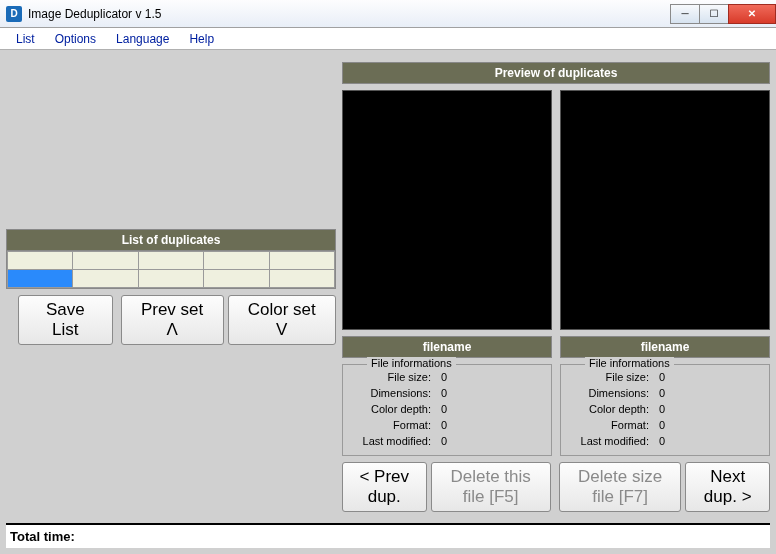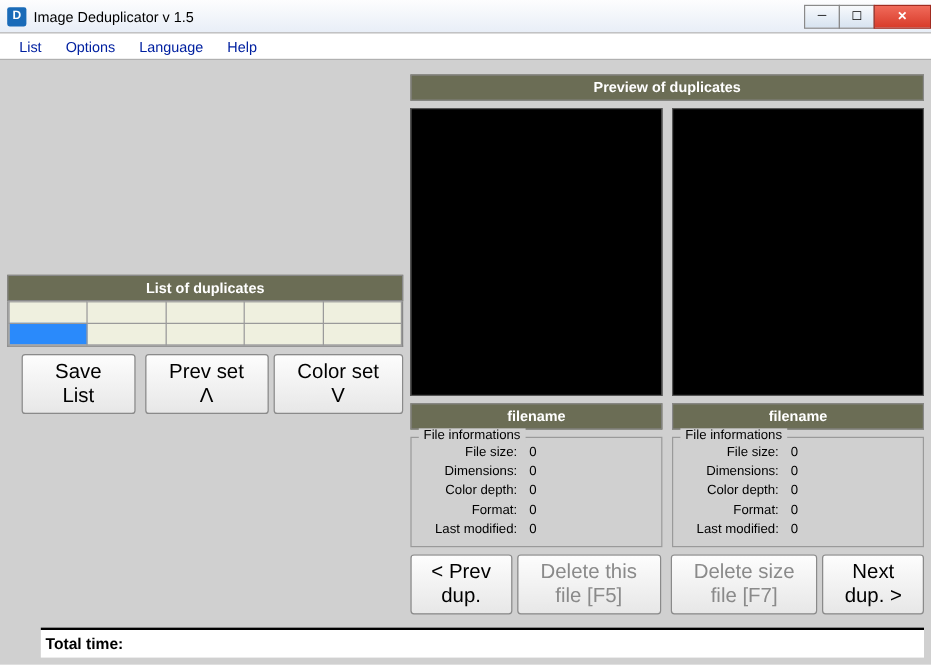--- a/index.html
+++ b/index.html
@@ -160,21 +160,21 @@
 .fileinfo-box {
   border: 1px solid #9a9a9a;
   margin-top: 6px;
   padding: 4px 8px 6px 8px;
   position: relative;
   background: #d0d0d0;
 }
 .fileinfo-box .legend {
   position: absolute;
   top: -8px;
-  left: 6px;
+  left: 24px;
   background: #d0d0d0;
   padding: 0 4px;
   font-size: 11px;
 }
 .info-row {
   display: flex;
   font-size: 11px;
   line-height: 16px;
 }
 .info-label { width: 90px; text-align: right; padding-right: 10px; }
@@ -187,21 +187,20 @@
 }
 .spacer { flex: 1; }
 .footer {
   margin-top: 6px;
   border-top: 2px solid #000;
   padding: 4px;
   font-weight: bold;
   font-size: 13px;
   background: #fff;
   flex-shrink: 0;
-  margin-left: 28px;
 }
 </style>
 </head>
 <body>
 
 <div class="titlebar">
   <div class="titlebar-left">
     <div class="app-icon">D</div>
     <span class="title-text">Image Deduplicator v 1.5</span>
   </div>

